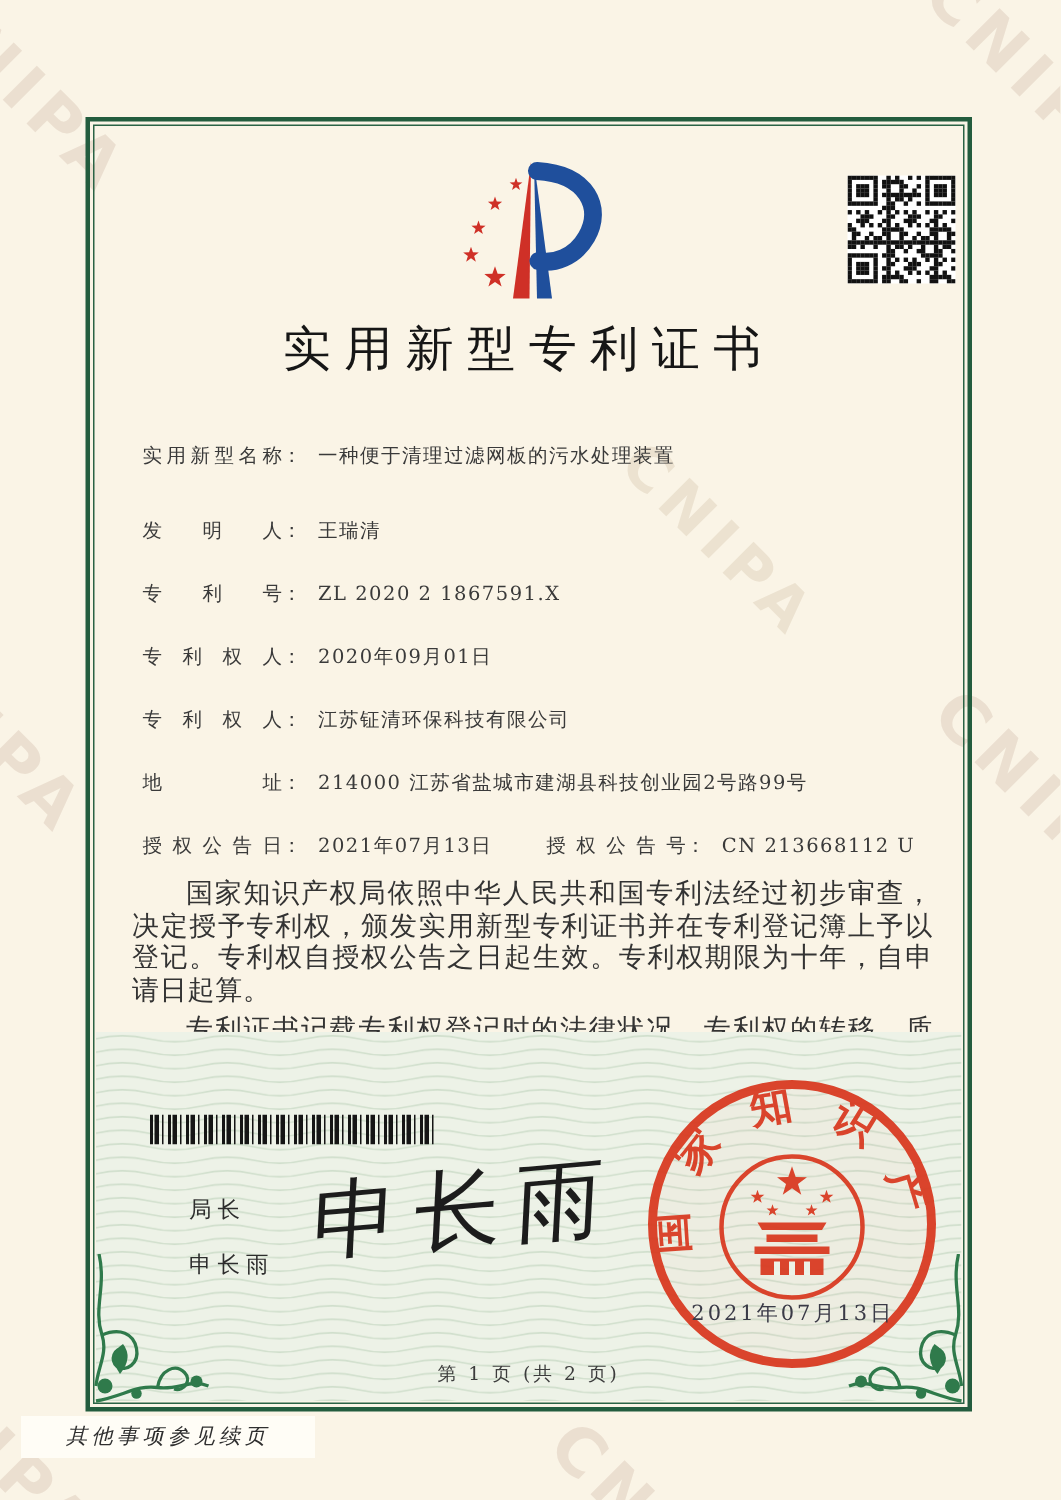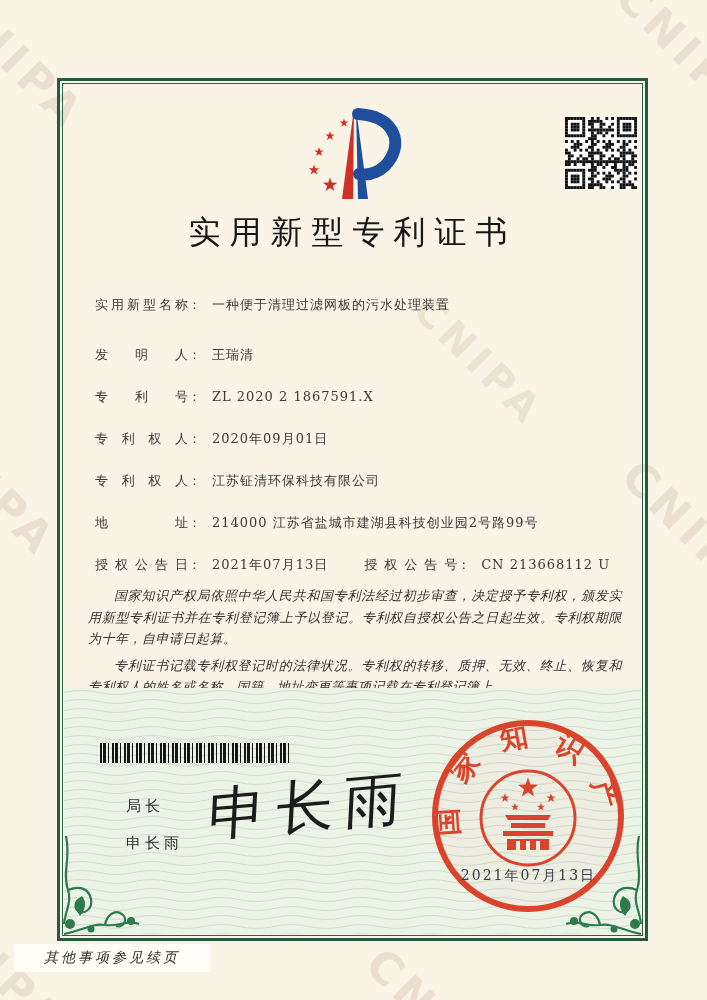--- a/index.html
+++ b/index.html
@@ -28,22 +28,22 @@
 
   .fields{position:absolute;left:35px;top:215px;width:520px;font-size:13px;color:#3a3a3a;}
   .frow{display:flex;align-items:baseline;margin-bottom:24px;line-height:18px;}
   .frow.first{margin-bottom:32px;}
   .flabel{display:inline-block;width:93px;text-align:justify;text-align-last:justify;flex:none;}
   .fcolon{flex:none;}
   .fvalue{margin-left:11px;letter-spacing:1px;}
   .grant-row{display:flex;align-items:baseline;line-height:18px;}
   .grant-right{display:flex;align-items:flex-start;margin-left:36px;}
 
-  .paras{position:absolute;left:28px;top:504px;width:534px;font-size:13px;line-height:21.5px;
-         color:#333;font-style:italic;}
+  .paras{position:absolute;left:28px;top:504px;width:534px;font-size:18px;line-height:21.5px;
+         color:#333;}
   .paras p{margin:0 0 5px 0;text-indent:2em;text-align:justify;letter-spacing:0.5px;}
 
   
   .wave{position:absolute;left:4px;right:4px;bottom:4px;height:246px;background:#edf2e7;}
   .wave-svg{position:absolute;inset:0;width:100%;height:100%;}
 
   .barcode{position:absolute;left:40px;top:662px;width:192px;height:20px;}
 
   .sig-title{position:absolute;left:66px;top:716px;font-size:15px;letter-spacing:4px;color:#2d2d2d;}
   .sig-name{position:absolute;left:66px;top:753px;font-size:15px;letter-spacing:4px;color:#2d2d2d;}
@@ -553,20 +553,21 @@
         <rect x="85" y="109" width="34" height="5"></rect>
         <rect x="77" y="117" width="50" height="5"></rect>
         <rect x="81" y="125" width="42" height="11"></rect>
         <rect x="90" y="127" width="4" height="9" fill="#edf2e7"></rect>
         <rect x="100" y="127" width="4" height="9" fill="#edf2e7"></rect>
         <rect x="110" y="127" width="4" height="9" fill="#edf2e7"></rect>
       </g>
     </svg>
     <div class="seal-date">2021年07月13日</div>
 
+    <div class="page-num">第 1 页 (共 2 页)</div>
 
     <svg class="flourish fl-left" viewBox="0 0 82 102">
       <g stroke="#2f7a4b" stroke-width="2.2" fill="none">
         <path d="M6,0 C11,22 2,36 8,54 C12,66 5,76 4,88"></path>
         <path d="M4,98 C22,95 31,87 45,89 C59,91 67,83 79,88"></path>
         <path d="M8,54 C20,49 29,53 31,63 C33,73 24,79 18,75 C13,71 16,62 23,63"></path>
         <path d="M45,89 C47,77 57,73 63,79 C68,84 63,92 56,90"></path>
       </g>
       <g fill="#2f7a4b">
         <circle cx="10" cy="88" r="5"></circle>

